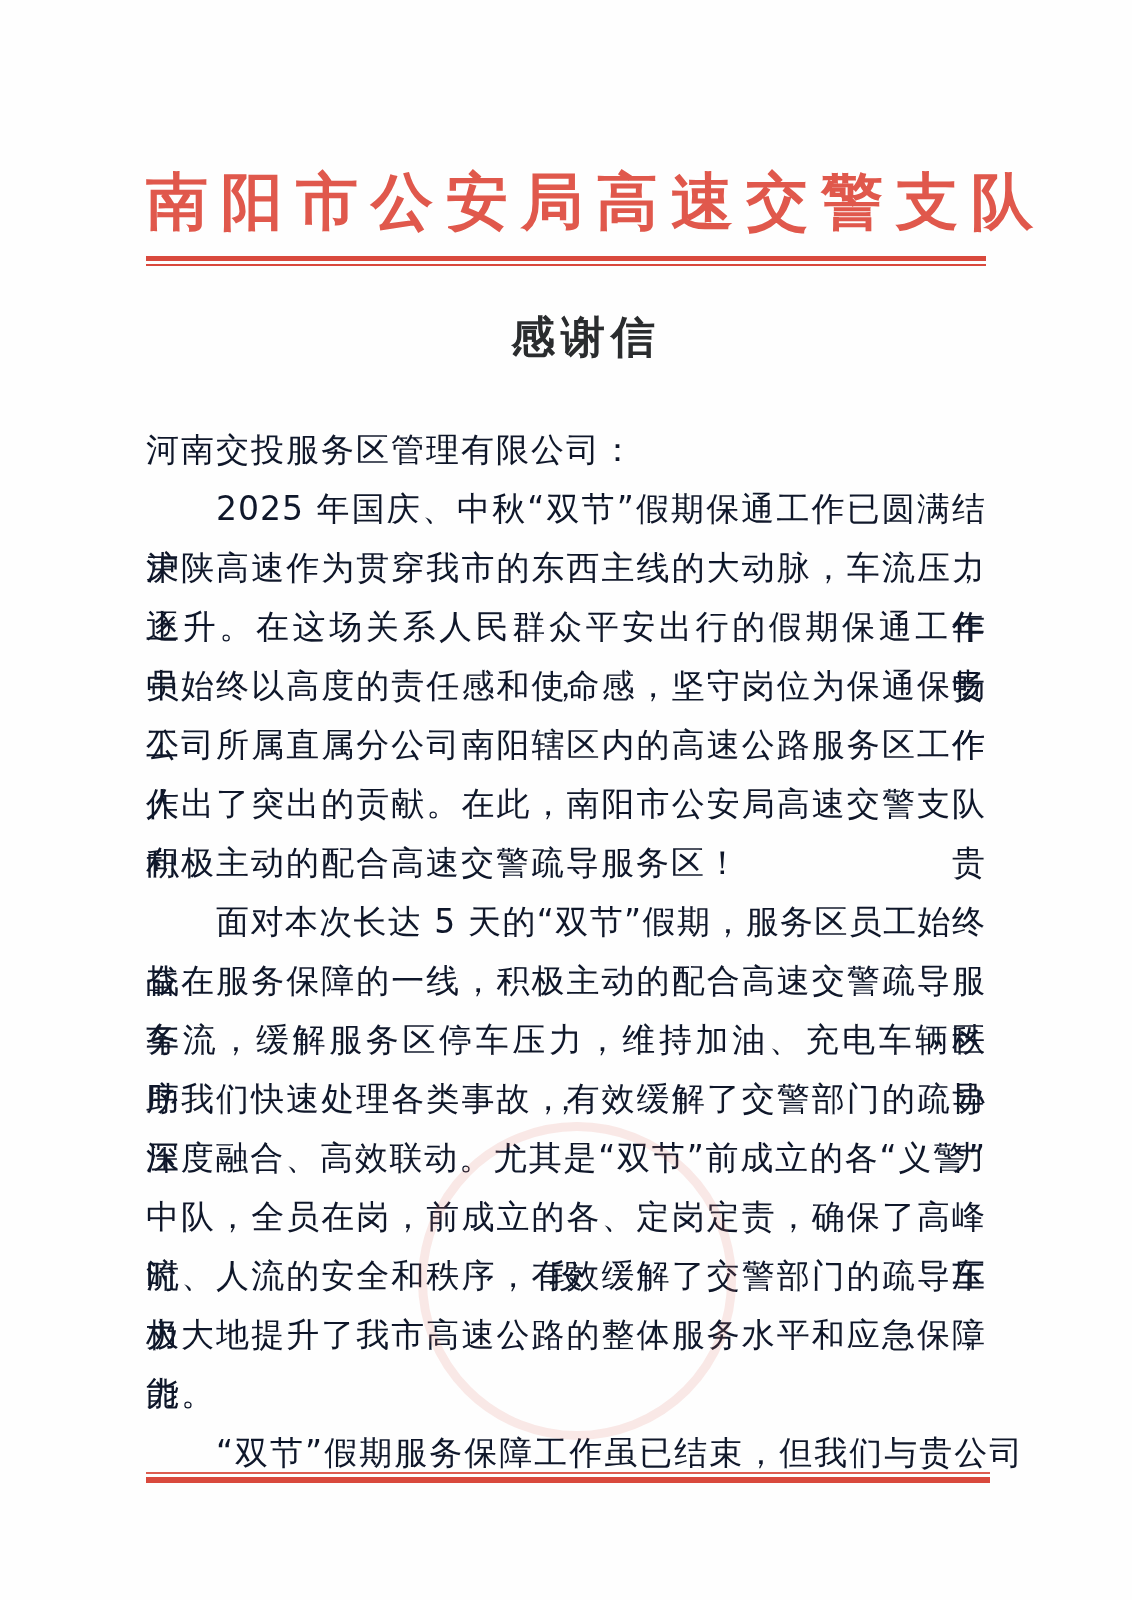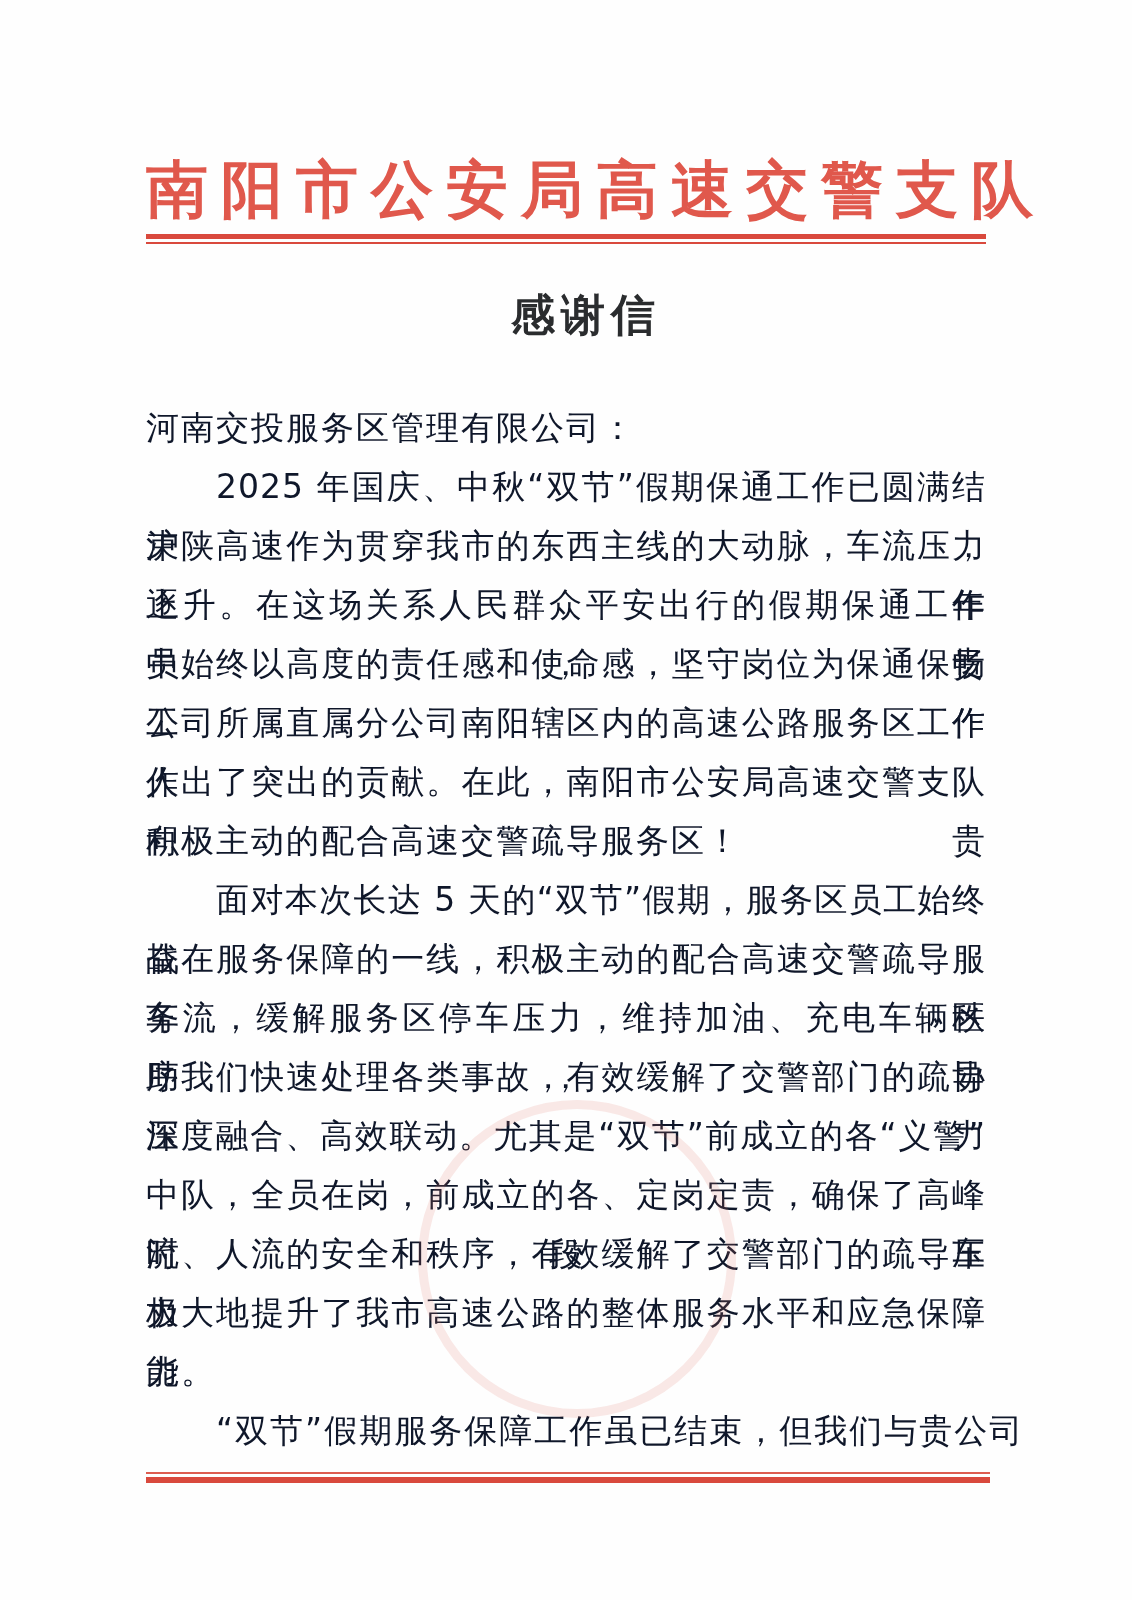--- a/index.html
+++ b/index.html
@@ -10,21 +10,21 @@
   .page {
     position: relative;
     width: 1132px;
     height: 1600px;
     background: #fefefe;
     overflow: hidden;
     font-family: "DejaVu Sans", sans-serif;
   }
   
   .org-title {
-    margin: 6px auto;
+    margin: 18px auto;
     padding-top: 148px;
     width: 840px;
     text-align: center;
     font-family: "DejaVu Serif", "Liberation Serif", serif;
     font-weight: bold;
     font-size: 62px;
     line-height: 72px;
     letter-spacing: 13px;
     color: #e0584c;
     white-space: nowrap;

